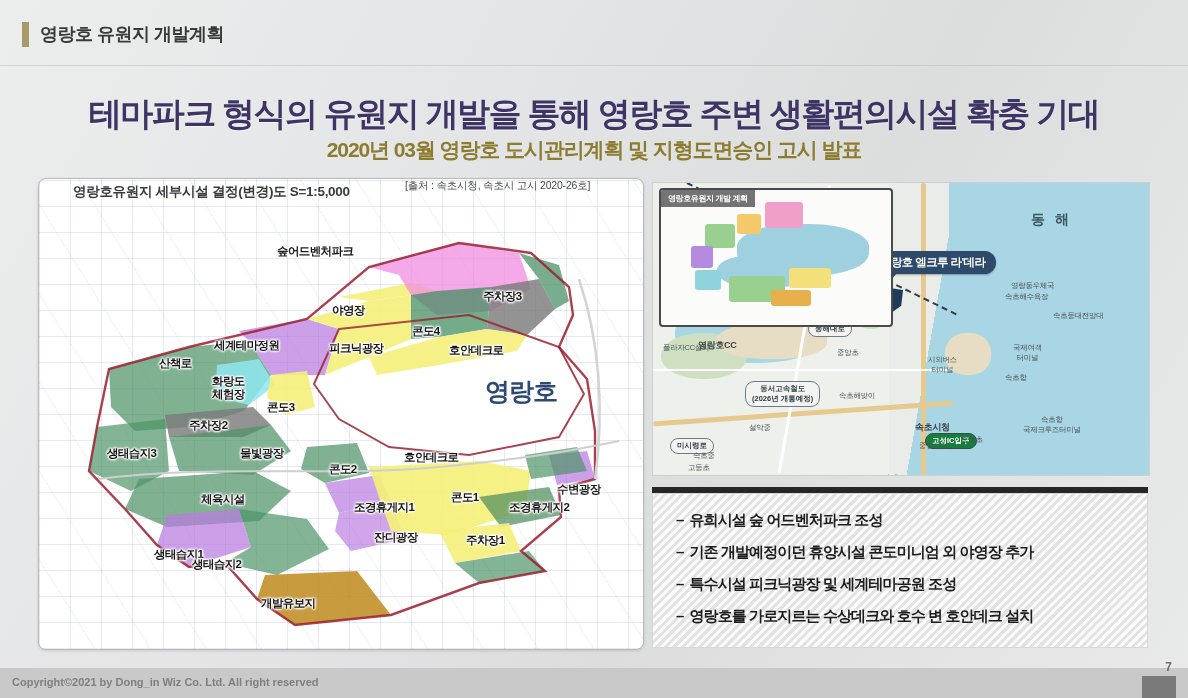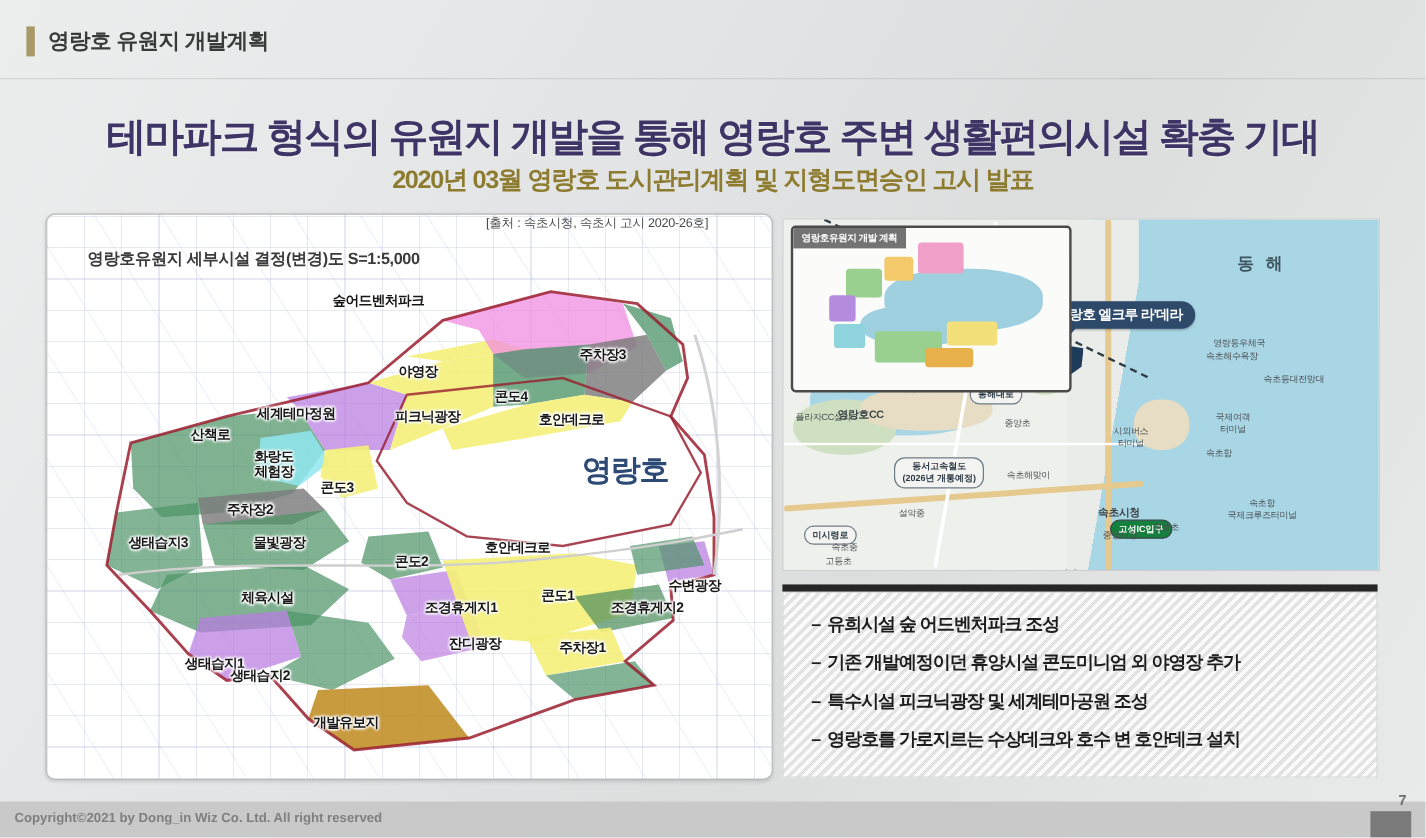--- a/index.html
+++ b/index.html
@@ -26,21 +26,21 @@
     position:absolute;left:0;top:136px;width:1188px;text-align:center;
     font-size:21px;font-weight:700;color:#8d7c2f;letter-spacing:-1.1px;
   }
 
   
   .panel{
     position:absolute;left:38px;top:178px;width:604px;height:470px;
     background:#fff;border:1px solid #b9b9b9;border-radius:8px;
     box-shadow:0 1px 3px rgba(0,0,0,.12);overflow:hidden;
   }
-  .map-title{position:absolute;left:34px;top:28px;font-size:13.5px;font-weight:600;color:#3b3b3b;letter-spacing:-0.3px;}
+  .map-title{position:absolute;left:34px;top:4px;font-size:13.5px;font-weight:600;color:#3b3b3b;letter-spacing:-0.3px;}
   .source-note{
     position:absolute;left:405px;top:179px;font-size:10.5px;color:#4a4a4a;letter-spacing:-0.2px;
   }
   
   .cadastre{
     position:absolute;left:0;top:0;width:604px;height:470px;
     background-image:
       repeating-linear-gradient(0deg, rgba(120,130,190,.18) 0 1px, transparent 1px 26px),
       repeating-linear-gradient(90deg, rgba(120,130,190,.18) 0 1px, transparent 1px 31px),
       repeating-linear-gradient(58deg, rgba(120,130,190,.10) 0 1px, transparent 1px 47px);
@@ -238,21 +238,21 @@
       </div>
       <div class="mlabel" style="left: 228px; top: 222px; text-align: center;">
         <div>콘도3</div>
       </div>
       <div class="mlabel" style="left: 150px; top: 240px; text-align: center;">
         <div>주차장2</div>
       </div>
       <div class="mlabel" style="left: 68px; top: 268px; text-align: center;">
         <div>생태습지3</div>
       </div>
-      <div class="mlabel" style="left: 172px; top: 268px; ">
+      <div class="mlabel" style="left: 201px; top: 268px; ">
         <div>물빛광장</div>
       </div>
       <div class="mlabel" style="left: 365px; top: 272px; text-align: center;">
         <div>호안데크로</div>
       </div>
       <div class="mlabel" style="left: 290px; top: 284px; text-align: right;">
         <div>콘도2</div>
       </div>
       <div class="mlabel" style="left: 518px; top: 304px; text-align: center;">
         <div>수변광장</div>

